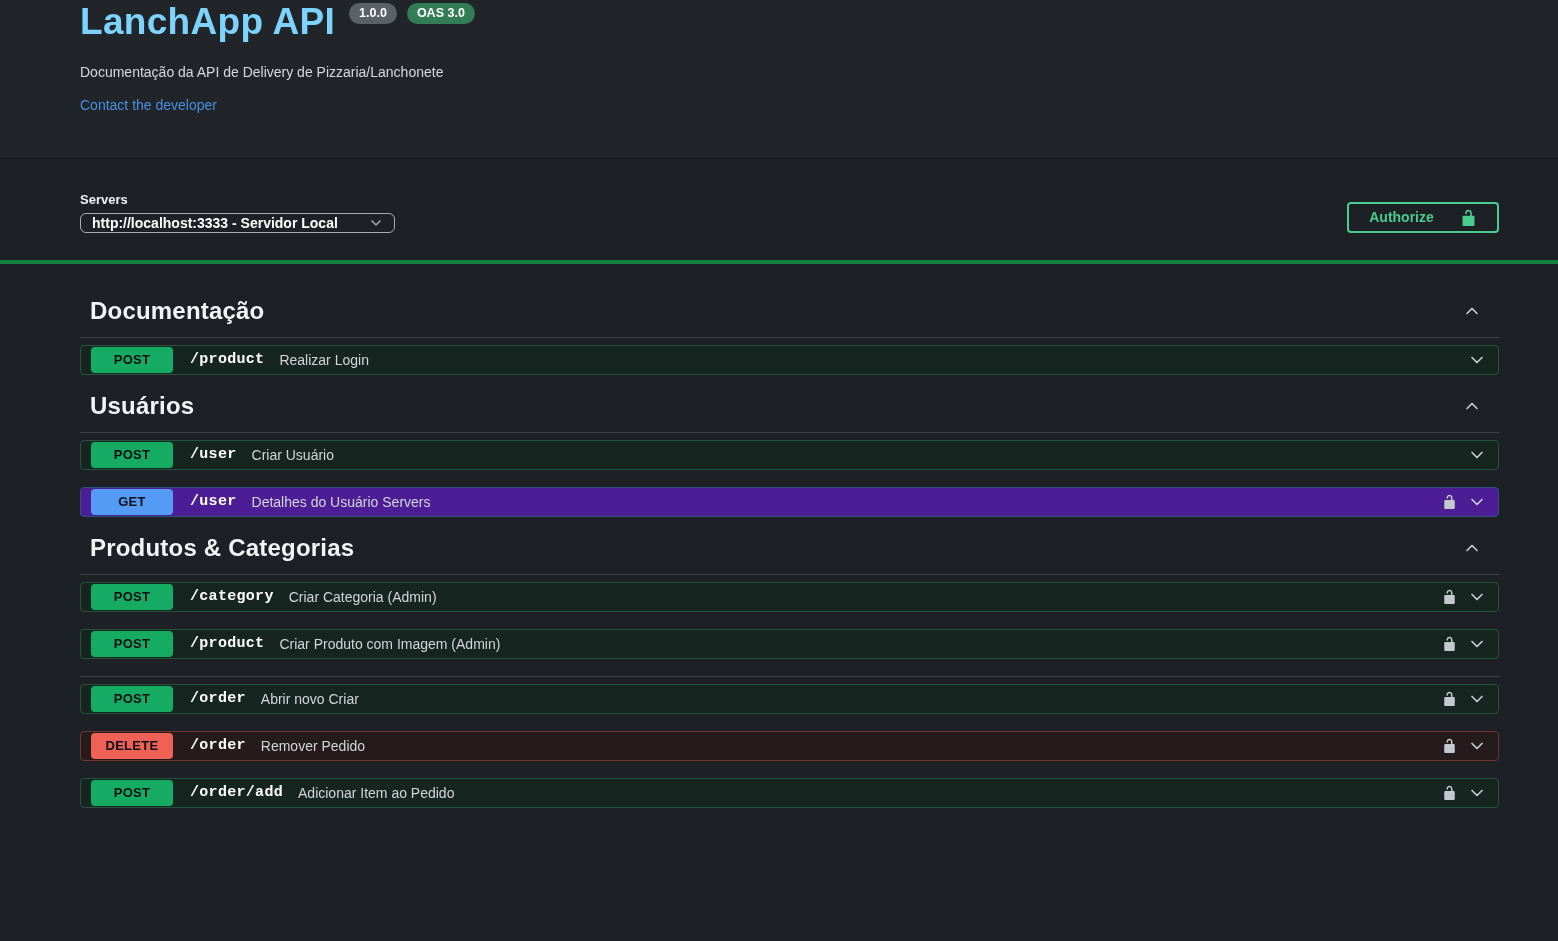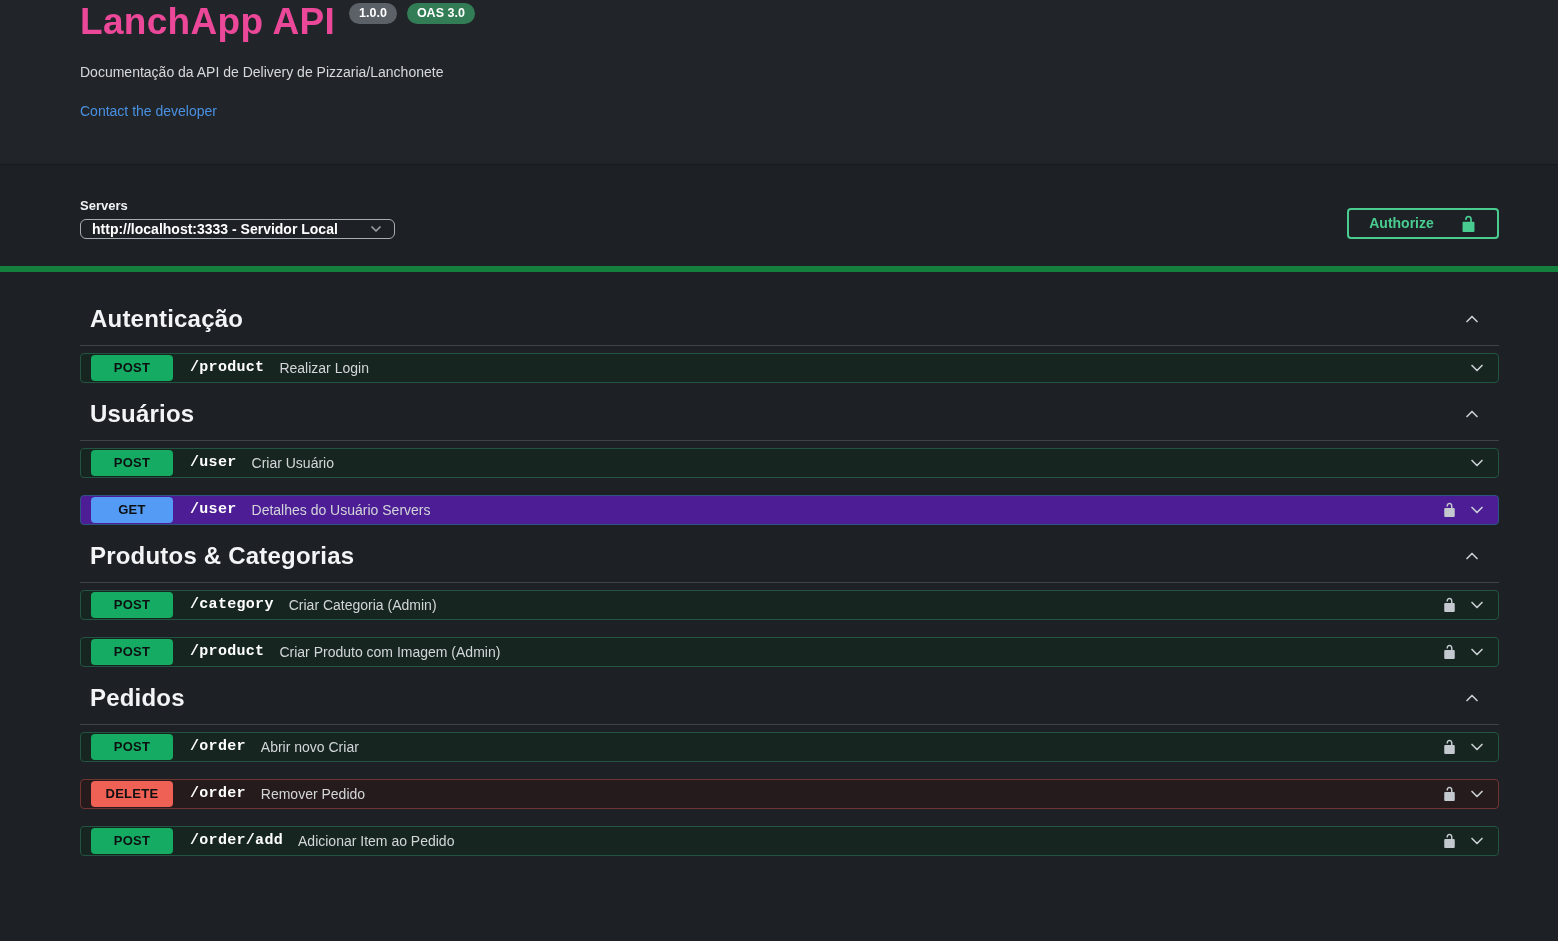--- a/index.html
+++ b/index.html
@@ -7,32 +7,32 @@
   body {
     background: #1d2126;
     font-family: "Liberation Sans", "DejaVu Sans", sans-serif;
     color: #e6e8ea;
   }
   .wrap { margin-left: 80px; margin-right: 59px; }
 
   
   .info-band { background: #212529; border-bottom: 1px solid #17191d; padding-top: 2px; padding-bottom: 44px; }
   .title-row { display: flex; align-items: flex-start; }
-  .api-title { font-size: 37px; font-weight: bold; color: #ec4899; line-height: 1.1; letter-spacing: 0.3px; }
+  .api-title { font-size: 37px; font-weight: bold; color: #7dd3fc; line-height: 1.1; letter-spacing: 0.3px; }
   .pill {
     display: inline-block; font-size: 12.5px; font-weight: bold; color: #ffffff;
     padding: 3px 10px 4px 10px; border-radius: 12px; margin-top: 1px; white-space: nowrap;
   }
   .pill-version { background: var(--pill-gray, #5b6167); margin-left: 14px; }
   .pill-oas { background: var(--pill-green, #327d55); margin-left: 10px; }
   .api-desc { font-size: 14px; color: #d7d9db; margin-top: 21px; }
-  .contact-link { display: inline-block; font-size: 14px; color: var(--link, #4990e2); text-decoration: none; margin-top: 23px; cursor: pointer; }
+  .contact-link { display: inline-block; font-size: 14px; color: var(--link, #4990e2); text-decoration: none; margin-top: 17px; cursor: pointer; }
 
   
-  .scheme-band { background: #1d2126; border-bottom: 6px solid #15803d; padding-top: 33px; padding-bottom: 27px; }
+  .scheme-band { background: #1d2126; border-bottom: 4px solid #15803d; padding-top: 33px; padding-bottom: 27px; }
   .scheme-row { display: flex; justify-content: space-between; align-items: flex-end; }
   .servers-label { display: block; font-size: 13px; font-weight: bold; color: #f0f2f4; margin-bottom: 6px; }
   .server-select {
     width: 315px; height: 20px; border: 1.5px solid #a8adb3; border-radius: 6px;
     display: flex; align-items: center; padding: 0 10px 0 11px; cursor: pointer; background: transparent;
   }
   .server-select .val { font-size: 14px; font-weight: bold; color: #ffffff; flex: 1; white-space: nowrap; }
   .authorize-btn {
     display: flex; align-items: center; justify-content: center; gap: 26px;
     width: 152px; height: 31px; background: transparent;
@@ -111,21 +111,21 @@
             <path fill="#49cc90" d="M15.8 8H14V5.6C14 2.703 12.665 1 10 1 7.334 1 6 2.703 6 5.6V6h2v-.801C8 3.754 8.797 3 10 3c1.203 0 2 .754 2 2.199V8H4.2c-.662 0-1.2.538-1.2 1.2v9.6c0 .662.538 1.2 1.2 1.2h11.6c.662 0 1.2-.538 1.2-1.2V9.2c0-.662-.538-1.2-1.2-1.2z"></path>
           </svg>
       </span>
     </button>
   </div>
 </div>
 
 <main class="wrap" id="sections">
   <section class="section">
     <div class="section-header">
-      <h3>Autenticação</h3>
+      <h3>Documentação</h3>
       <button class="collapse">
         <svg width="20" height="20" viewBox="0 0 24 24" fill="none" stroke="#c9ced4" stroke-width="2" stroke-linecap="round" stroke-linejoin="round">
             <polyline points="6 15 12 9 18 15"></polyline>
           </svg>
       </button>
     </div>
     <div class="section-divider"></div>
     <div class="ops">
   <div class="op-row m-post">
     <span class="method-badge">POST</span>
@@ -231,28 +231,20 @@
         <svg width="20" height="20" viewBox="0 0 24 24" fill="none" stroke="#c9ced4" stroke-width="2" stroke-linecap="round" stroke-linejoin="round">
                 <polyline points="6 9 12 15 18 9"></polyline>
               </svg>
       </button>
     </span>
   </div>
 </div>
   </section>
 
   <section class="section">
-    <div class="section-header">
-      <h3>Pedidos</h3>
-      <button class="collapse">
-        <svg width="20" height="20" viewBox="0 0 24 24" fill="none" stroke="#c9ced4" stroke-width="2" stroke-linecap="round" stroke-linejoin="round">
-            <polyline points="6 15 12 9 18 15"></polyline>
-          </svg>
-      </button>
-    </div>
     <div class="section-divider"></div>
     <div class="ops">
   <div class="op-row m-post">
     <span class="method-badge">POST</span>
     <span class="op-path">/order</span>
     <span class="op-summary">Abrir novo Criar</span>
     <span class="op-right">
       <button class="lock-btn">
         <svg width="15" height="15" viewBox="0 0 20 20">
                 <path fill="#c3c9cf" d="M15.8 8H14V5.6C14 2.703 12.665 1 10 1 7.334 1 6 2.703 6 5.6V6h2v-.801C8 3.754 8.797 3 10 3c1.203 0 2 .754 2 2.199V8H4.2c-.662 0-1.2.538-1.2 1.2v9.6c0 .662.538 1.2 1.2 1.2h11.6c.662 0 1.2-.538 1.2-1.2V9.2c0-.662-.538-1.2-1.2-1.2z"></path>

